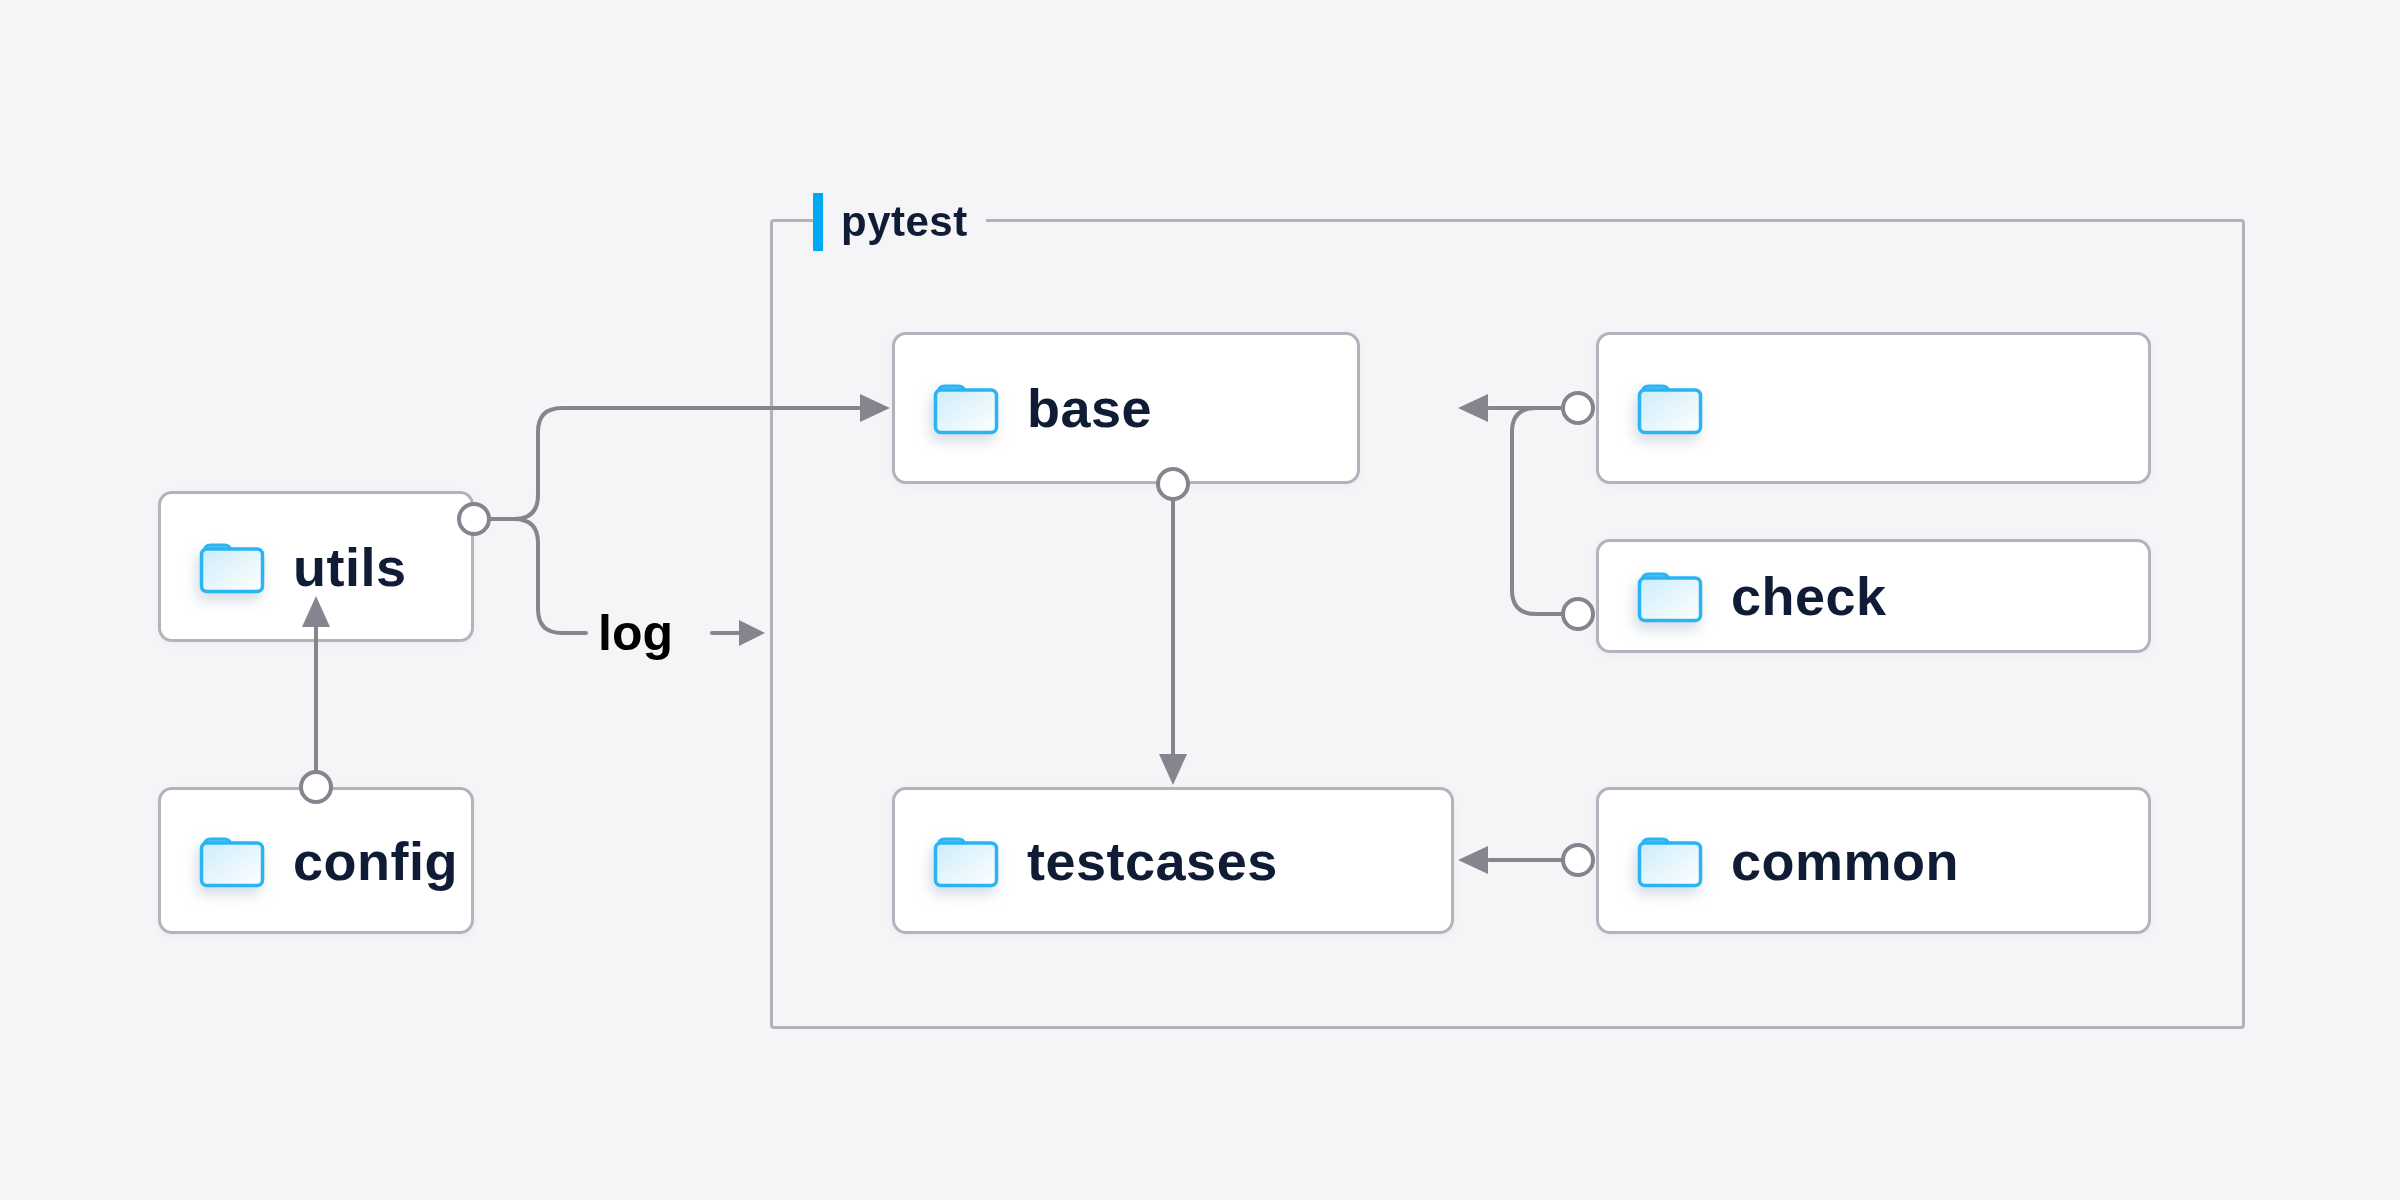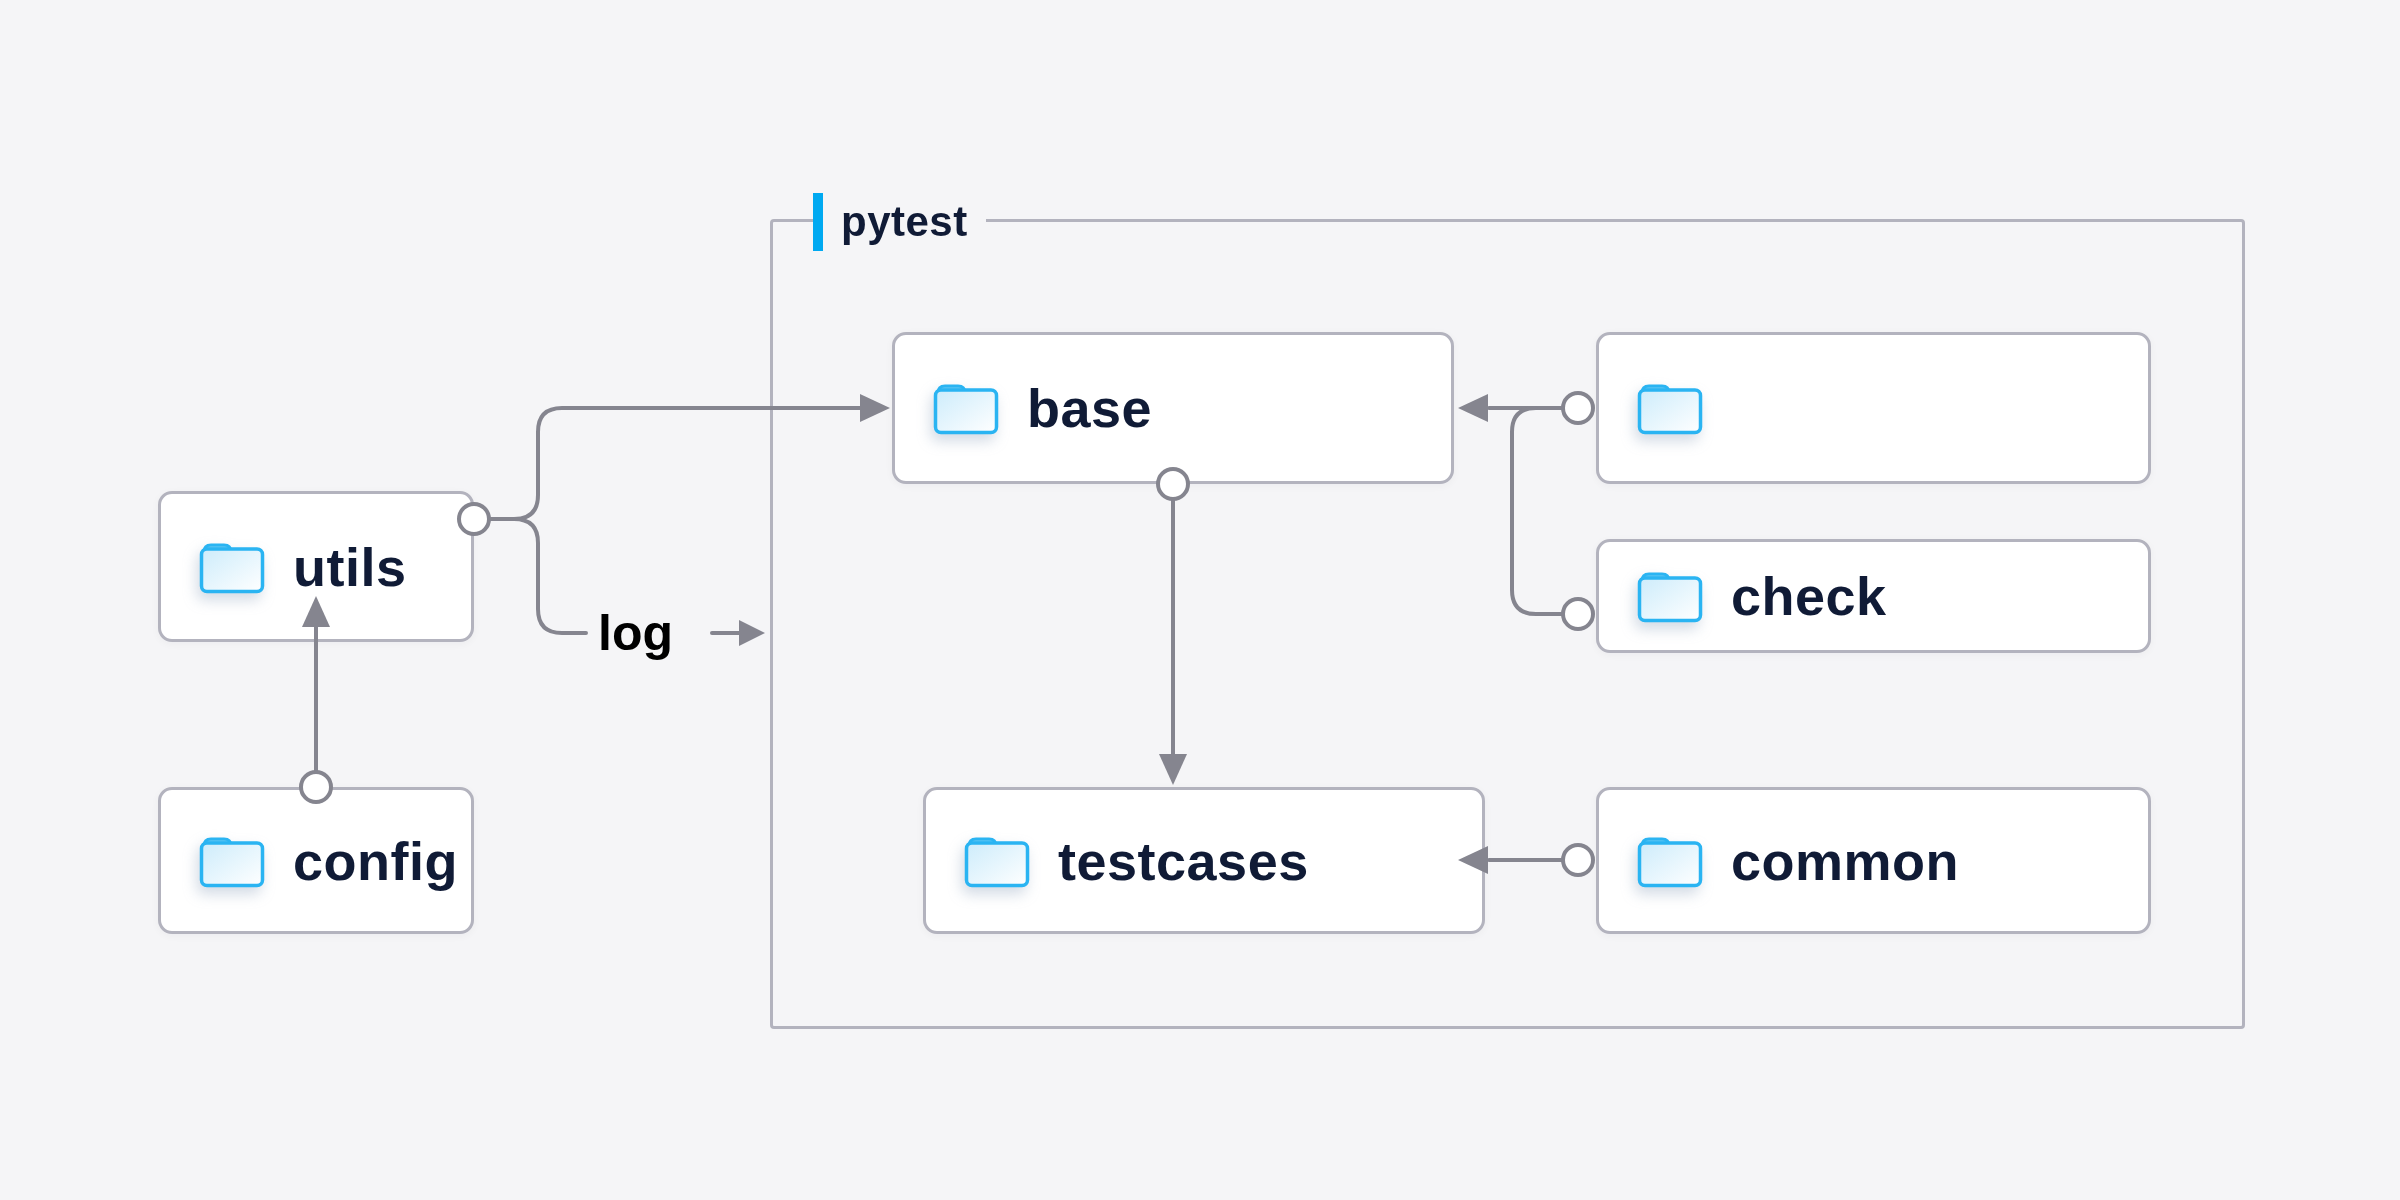--- a/index.html
+++ b/index.html
@@ -39,24 +39,24 @@
     z-index:2;box-shadow:0 2px 8px rgba(20,30,60,0.04);
   }
   .node-label{
     font-size:54px;font-weight:600;color:var(--text);letter-spacing:0.5px;
     white-space:nowrap;
   }
   .folder{flex:0 0 auto;filter:drop-shadow(-3px 7px 7px rgba(110,135,170,0.30));}
 
   .node-utils    {left:158px; top:443px; width:316px; height:151px;margin-top:48px;}
   .node-config   {left:158px; top:787px; width:316px; height:147px;}
-  .node-base     {left:892px; top:332px; width:562px; height:152px;}
+  .node-base     {left:892px; top:332px; width:468px; height:152px;}
   .node-pymilvus {left:1596px;top:332px; width:555px; height:152px;}
   .node-check    {left:1596px;top:539px; width:555px; height:114px;}
-  .node-testcases{left:892px; top:787px; width:562px; height:147px;margin-left:31px;}
+  .node-testcases{left:892px; top:787px; width:562px; height:147px;}
   .node-common   {left:1596px;top:787px; width:555px; height:147px;}
 
   
   svg.edges{
     position:absolute;left:0;top:0;width:2400px;height:1200px;
     z-index:3;pointer-events:none;
   }
   svg.edges path, svg.edges line{
     stroke:var(--edge);stroke-width:4;fill:none;stroke-linecap:round;
   }

